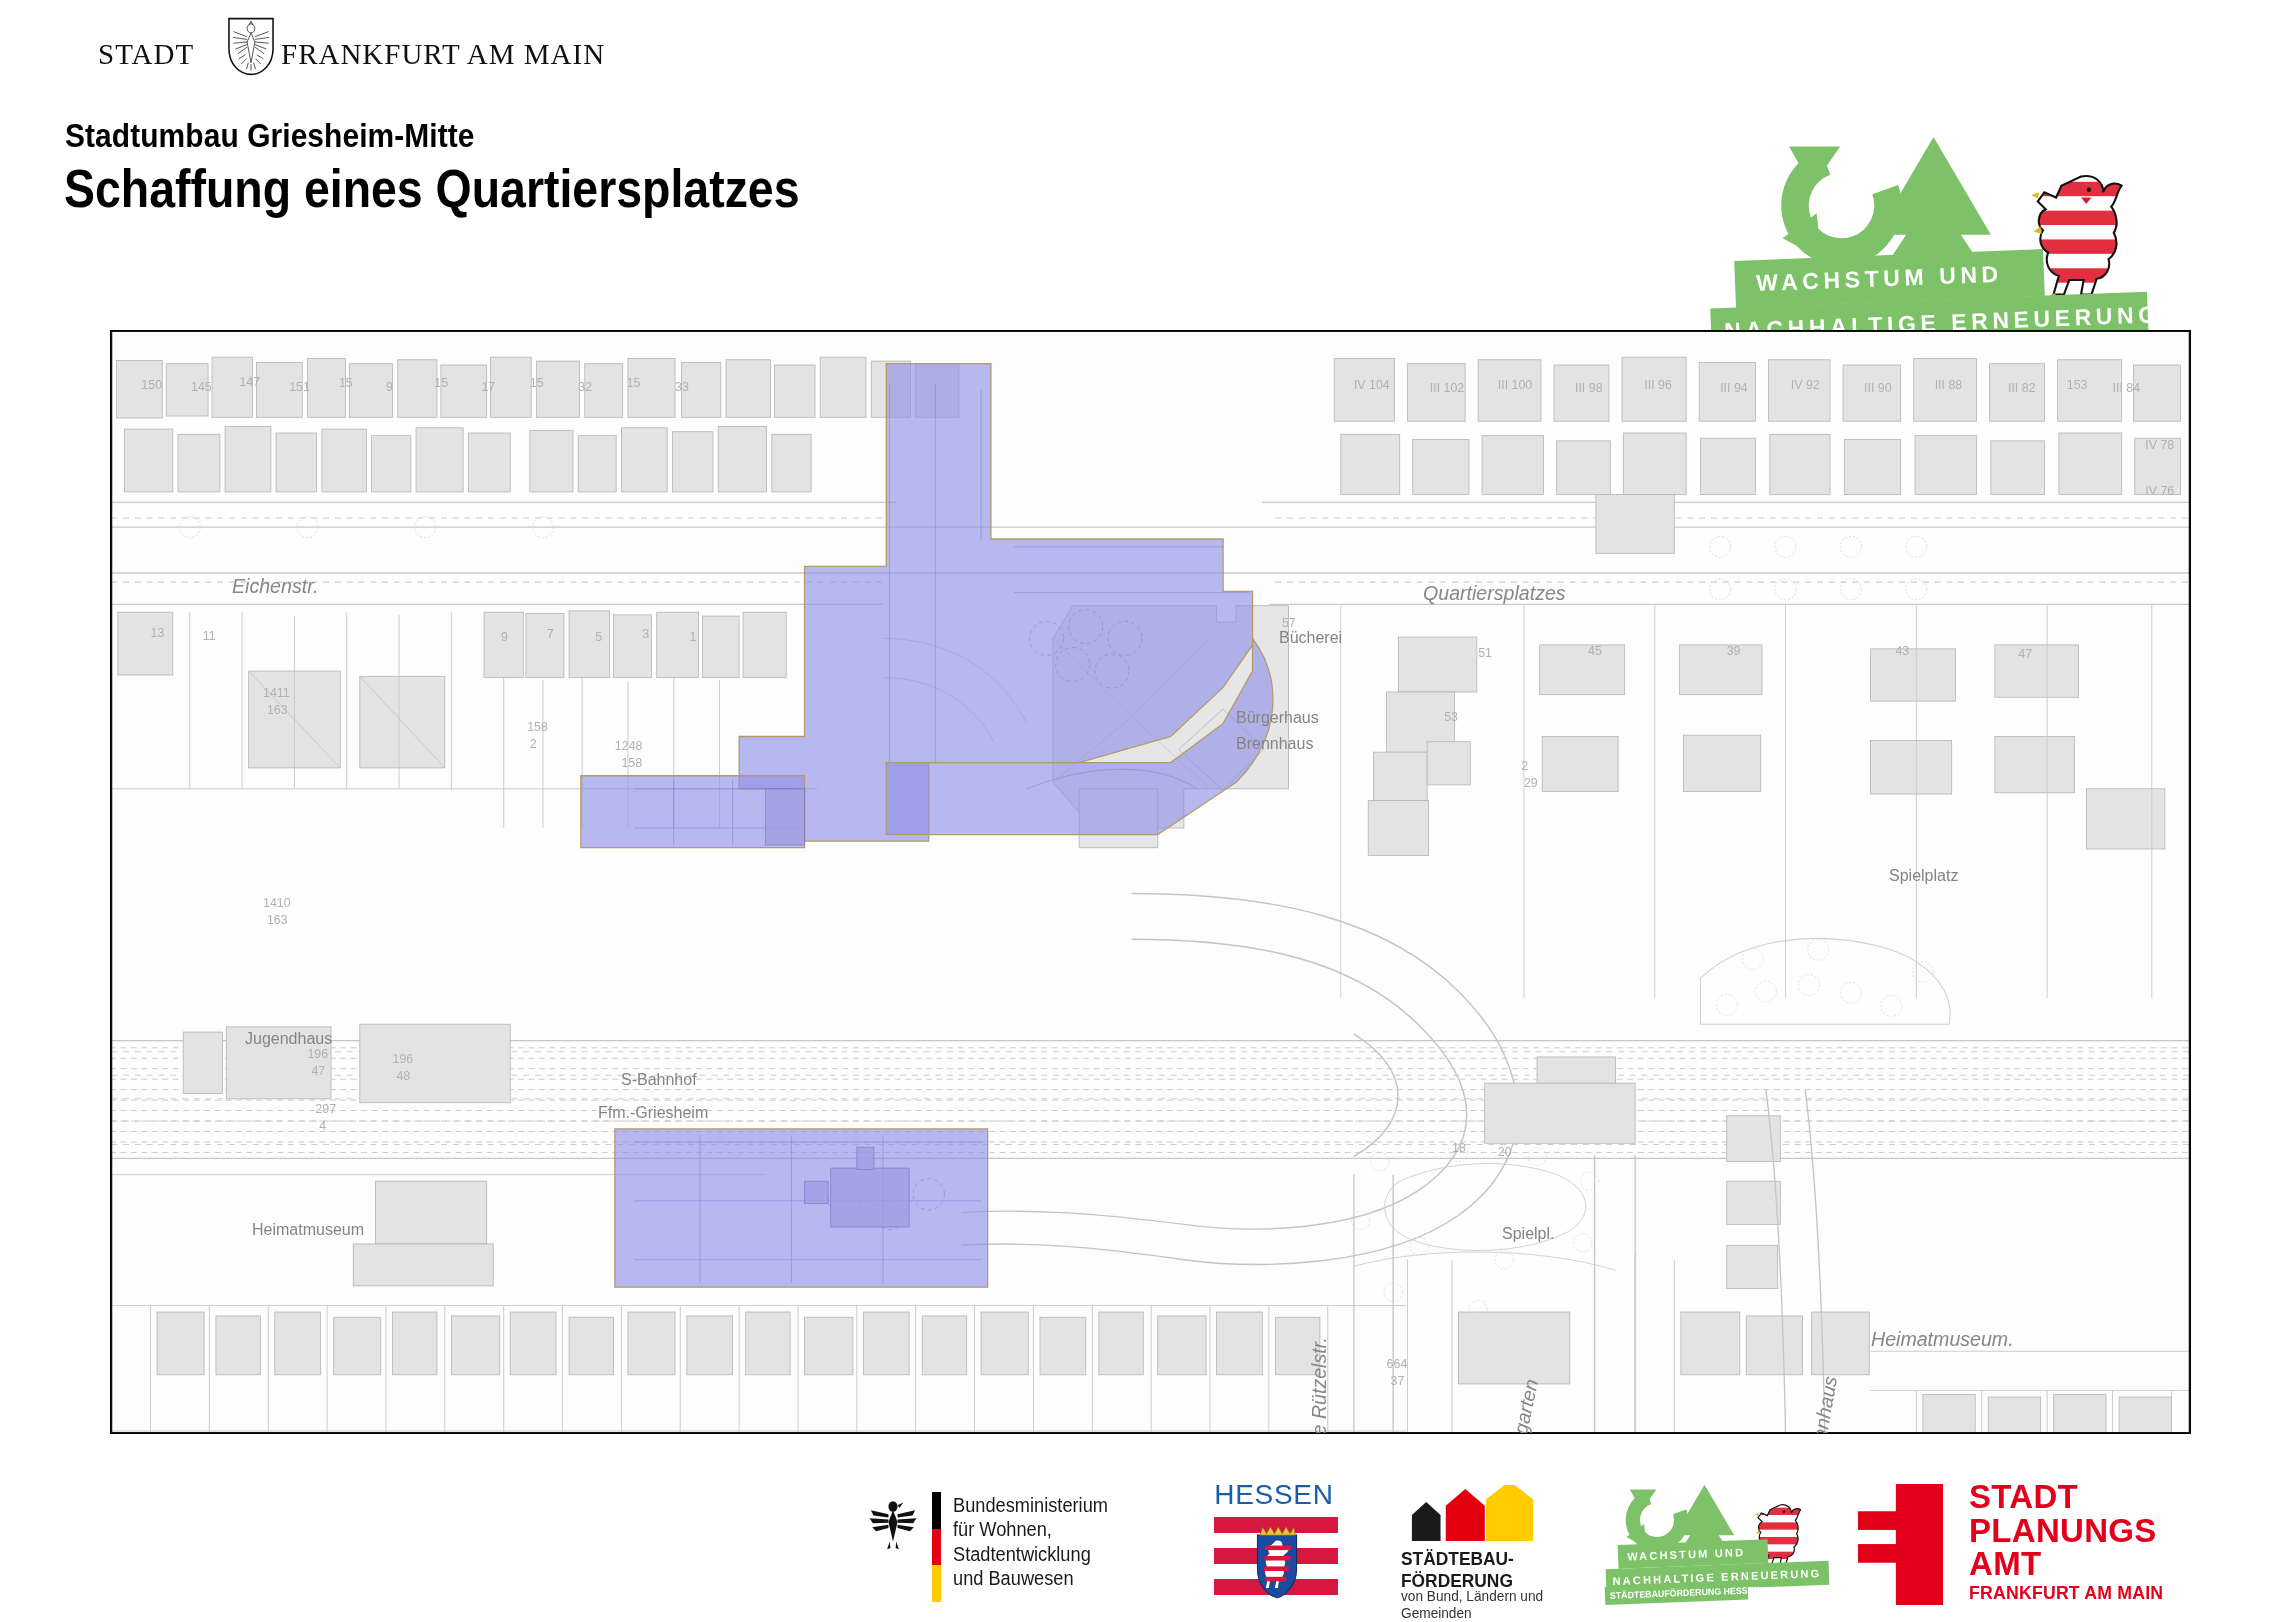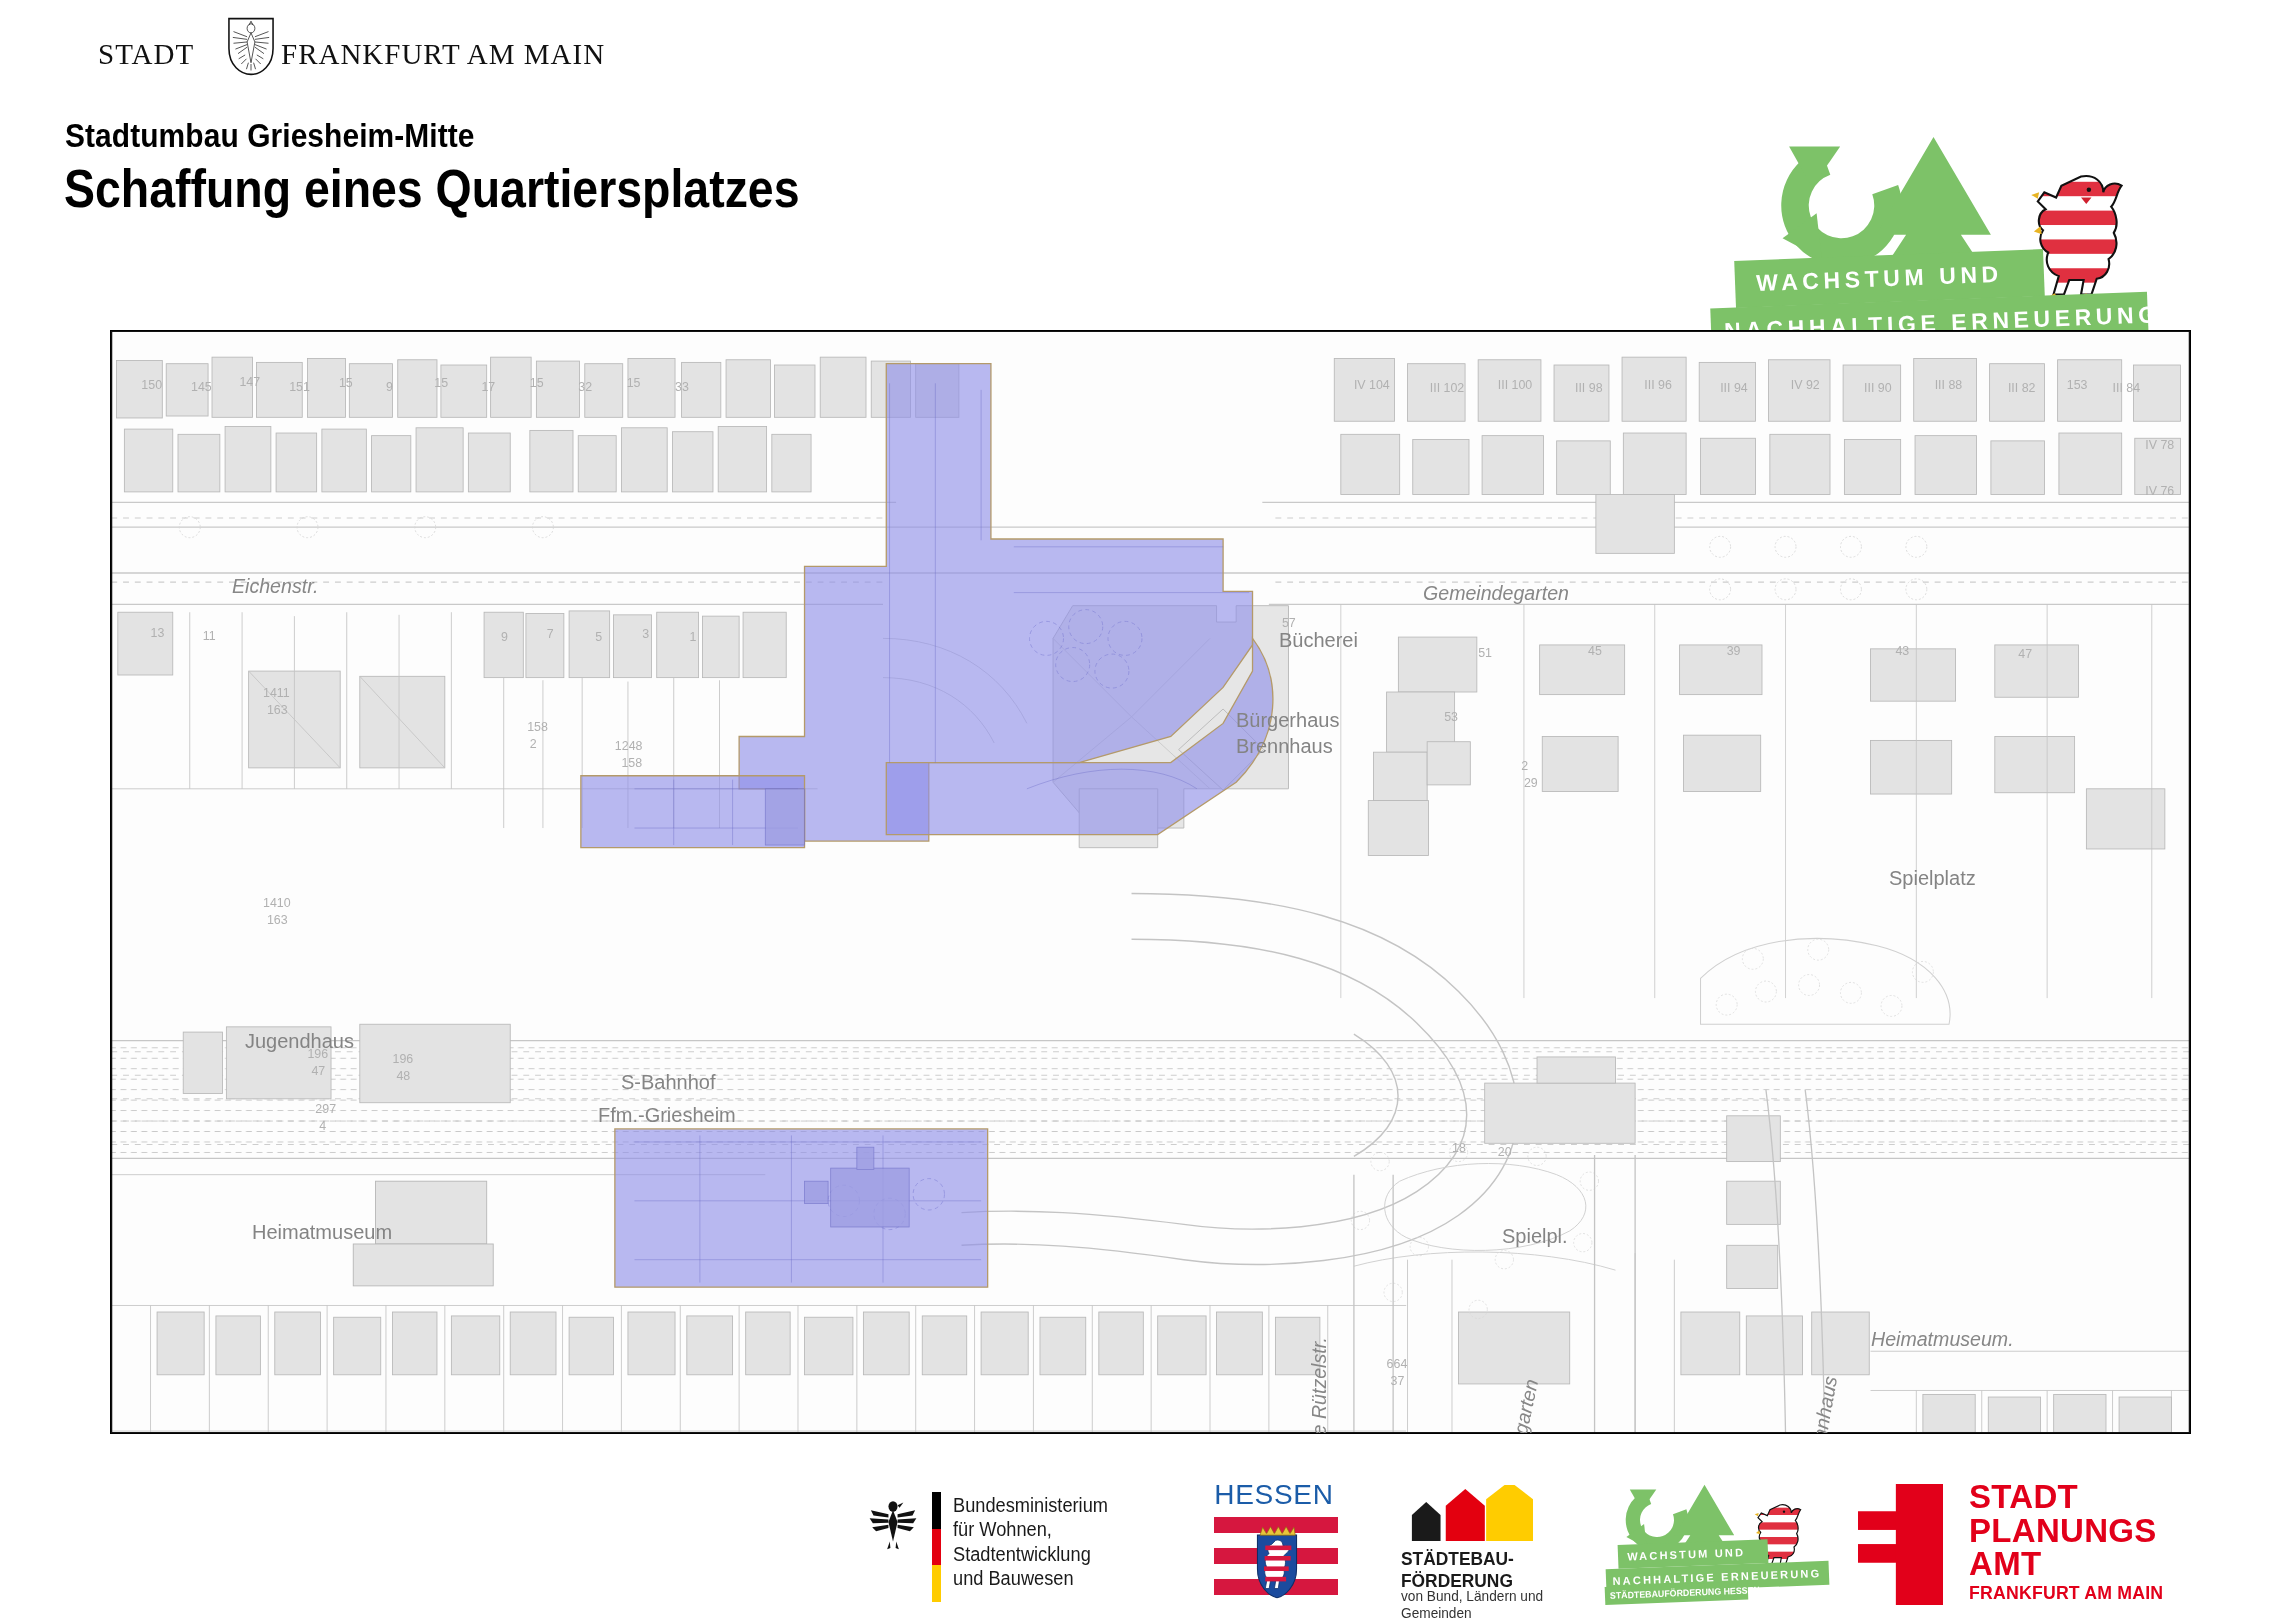--- a/index.html
+++ b/index.html
@@ -35,21 +35,21 @@
   .pl-b3{left:-5.2px;top:230px;width:275px;height:33px;font-size:17px;letter-spacing:0.3px;padding-left:9.2px;
       transform:rotate(-2.2deg) scaleX(.95);transform-origin:left center;font-weight:700;}
 
   
   #map-frame{position:absolute;left:110px;top:330px;width:2079px;height:1102px;
       background:#fdfdfd;border:0.7px solid #000;overflow:hidden;}
   #map-canvas{position:absolute;left:0;top:0;width:2079px;height:1102px;}
 
   .maplabel{position:absolute;color:#8a8a8a;font-family:"Liberation Sans",sans-serif;white-space:nowrap;}
   .street{font-style:italic;font-size:19.6px;color:#878787;}
-  .poi{font-size:20px;color:#848484;}
+  .poi{font-size:16px;color:#848484;}
 
   .vert{transform-origin:left top;}
 
   
   #footer{position:absolute;left:0;top:1472px;width:2295px;height:150px;}
 
   #bmwsb{position:absolute;left:867px;top:11.8px;width:307px;height:124px;}
   #bmwsb .eagle{position:absolute;left:0;top:11.8px;width:52px;height:56px;}
   #bmwsb .flagbar{position:absolute;left:65px;top:7.9px;width:9.2px;height:110px;
       background:linear-gradient(to bottom,#000 0 33.33%,#e3000f 33.33% 66.66%,#ffcc00 66.66% 100%);}
@@ -551,21 +551,21 @@
       <text x="2050" y="1256">18</text>
       <text x="1950" y="1586">664</text>
         <text x="1956" y="1612">37</text>
       <text x="2120" y="1262">20</text>
     </g>
 
     <rect x="0.5" y="0.5" width="3177" height="1684" fill="none" stroke="#111" stroke-width="2"></rect>
   </svg>
 
   <div class="maplabel street" style="left:121px;top:244px;">Eichenstr.</div>
-  <div class="maplabel street" style="left:1312px;top:251px;">Gemeindegarten</div>
+  <div class="maplabel street" style="left:1312px;top:251px;">Quartiersplatzes</div>
   <div class="maplabel street" style="left:1760px;top:997px;">Heimatmuseum.</div>
   <div class="maplabel street" style="left:971px;top:1099px;transform:rotate(-1.5deg);">Am Gemeindegarten</div>
   <div class="maplabel street vert" style="left:1197px;top:1148px;transform:rotate(-90deg);transform-origin:left top;">Obere Rützelstr.</div>
   <div class="maplabel street vert" style="left:1372px;top:1223px;transform:rotate(-78deg);transform-origin:left top;">Am Gemeindegarten</div>
   <div class="maplabel street vert" style="left:1686px;top:1171px;transform:rotate(-80deg);transform-origin:left top;">Am Brennhaus</div>
 
   <div class="maplabel poi" style="left:1168px;top:298px;">Bücherei</div>
   <div class="maplabel poi" style="left:1125px;top:378px;">Bürgerhaus</div>
   <div class="maplabel poi" style="left:1125px;top:404px;">Brennhaus</div>
   <div class="maplabel poi" style="left:510px;top:740px;">S-Bahnhof</div>

